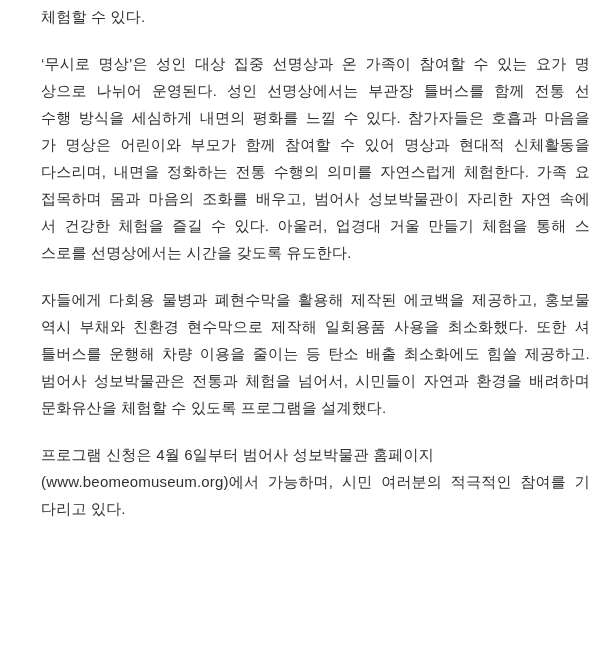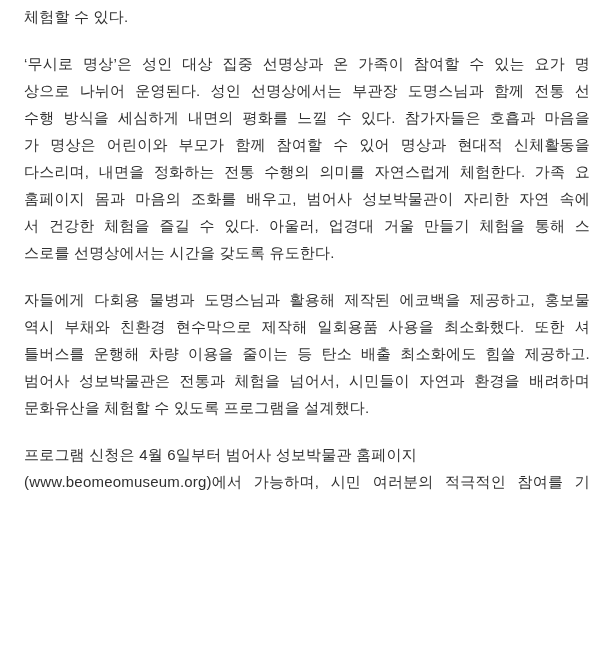--- a/index.html
+++ b/index.html
@@ -8,21 +8,21 @@
     width: 600px;
     height: 653px;
     overflow: hidden;
     background: #ffffff;
   }
   body {
     font-family: "Liberation Sans", "DejaVu Sans", sans-serif;
     color: #303030;
   }
   .doc {
-    padding: 3px 10px 0 24px; 
+    padding: 3px 10px 0 41px; 
   }
   .para {
     margin: 0 0 20px 0;
   }
   .para:last-child {
     margin-bottom: 12px;
   }
   .line {
     font-size: 15px;
     line-height: 27px;
@@ -38,32 +38,33 @@
 </style>
 </head>
 <body style="background: rgb(255, 255, 255); color: rgb(48, 48, 48);">
 
 <main class="doc">
     <div class="para">
       <div class="line">체험할 수 있다.</div>
     </div>
     <div class="para">
       <div class="line fill">‘무시로 명상’은 성인 대상 집중 선명상과 온 가족이 참여할 수 있는 요가 명</div>
-      <div class="line fill">상으로 나뉘어 운영된다. 성인 선명상에서는 부관장 도명스님과 함께 전통 선</div>
+      <div class="line fill">상으로 나뉘어 운영된다. 성인 선명상에서는 부관장 틀버스를 함께 전통 선</div>
       <div class="line fill">수행 방식을 세심하게 내면의 평화를 느낄 수 있다. 참가자들은 호흡과 마음을</div>
       <div class="line fill">가 명상은 어린이와 부모가 함께 참여할 수 있어 명상과 현대적 신체활동을</div>
       <div class="line fill">다스리며, 내면을 정화하는 전통 수행의 의미를 자연스럽게 체험한다. 가족 요</div>
-      <div class="line fill">홈페이지 몸과 마음의 조화를 배우고, 범어사 성보박물관이 자리한 자연 속에</div>
+      <div class="line fill">접목하며 몸과 마음의 조화를 배우고, 범어사 성보박물관이 자리한 자연 속에</div>
       <div class="line fill">서 건강한 체험을 즐길 수 있다. 아울러, 업경대 거울 만들기 체험을 통해 스</div>
       <div class="line">스로를 선명상에서는 시간을 갖도록 유도한다.</div>
     </div>
     <div class="para">
-      <div class="line fill">자들에게 다회용 물병과 도명스님과 활용해 제작된 에코백을 제공하고, 홍보물</div>
+      <div class="line fill">자들에게 다회용 물병과 폐현수막을 활용해 제작된 에코백을 제공하고, 홍보물</div>
       <div class="line fill">역시 부채와 친환경 현수막으로 제작해 일회용품 사용을 최소화했다. 또한 셔</div>
       <div class="line fill">틀버스를 운행해 차량 이용을 줄이는 등 탄소 배출 최소화에도 힘쓸 제공하고.</div>
       <div class="line fill">범어사 성보박물관은 전통과 체험을 넘어서, 시민들이 자연과 환경을 배려하며</div>
       <div class="line">문화유산을 체험할 수 있도록 프로그램을 설계했다.</div>
     </div>
     <div class="para">
       <div class="line">프로그램 신청은 4월 6일부터 범어사 성보박물관 홈페이지</div>
       <div class="line fill">(www.beomeomuseum.org)에서 가능하며, 시민 여러분의 적극적인 참여를 기</div>
+      <div class="line">다리고 있다.</div>
     </div>
   </main>
 
 </body></html>

